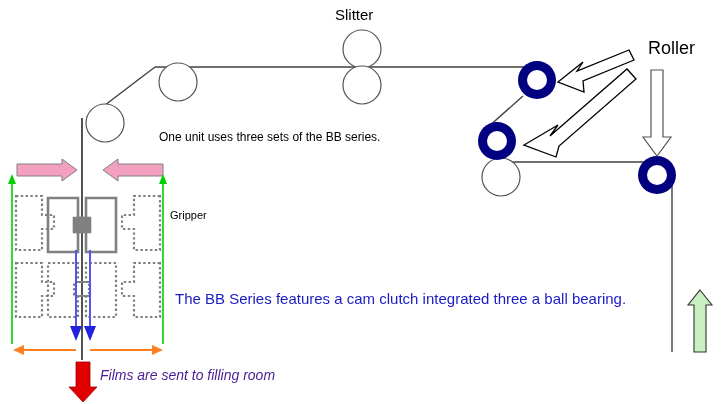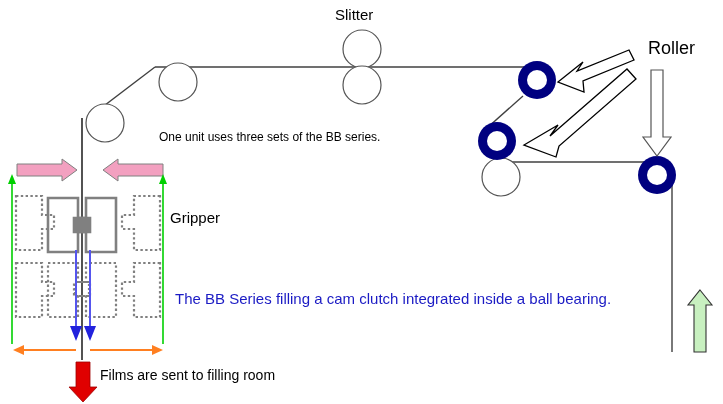--- a/index.html
+++ b/index.html
@@ -2,24 +2,24 @@
 <html><head>
 <meta charset="utf-8">
 <style>
   html,body{margin:0;padding:0;background:#ffffff;}
   body{font-family:"Liberation Sans", sans-serif;}
   #stage{position:relative;width:723px;height:404px;background:#ffffff;overflow:hidden;}
   #stage svg{position:absolute;left:0;top:0;}
   .lbl{position:absolute;white-space:nowrap;font-family:"Liberation Sans", sans-serif;}
   .lbl-slitter{left:335px;top:6px;font-size:15px;color:#000000;}
   .lbl-roller{left:648px;top:38px;font-size:18px;color:#000000;}
-  .lbl-gripper{left:170px;top:209px;font-size:15px;color:#000000;}
+  .lbl-gripper{left:170px;top:209px;font-size:11px;color:#000000;}
   .lbl-note{left:159px;top:130px;font-size:12px;color:#000000;}
   .lbl-blue{left:175px;top:290px;font-size:15px;color:#1b1bc4;}
-  .lbl-films{left:100px;top:367px;font-size:14px;color:#000000;}
+  .lbl-films{left:100px;top:367px;font-size:14px;color:#4c1d95;font-style:italic;}
 </style>
 </head>
 <body>
 
 <div id="stage">
 
   <svg width="723" height="404" viewBox="0 0 723 404">
 
     <g>
 
@@ -133,17 +133,17 @@
   </svg>
 
   <div class="lbl lbl-slitter">Slitter</div>
 
   <div class="lbl lbl-roller">Roller</div>
 
   <div class="lbl lbl-gripper">Gripper</div>
 
   <div class="lbl lbl-note">One unit uses three sets of the BB series.</div>
 
-  <div class="lbl lbl-blue">The BB Series filling a cam clutch integrated inside a ball bearing.</div>
+  <div class="lbl lbl-blue">The BB Series features a cam clutch integrated three a ball bearing.</div>
 
   <div class="lbl lbl-films">Films are sent to filling room</div>
 
 </div>
 
 </body></html>

